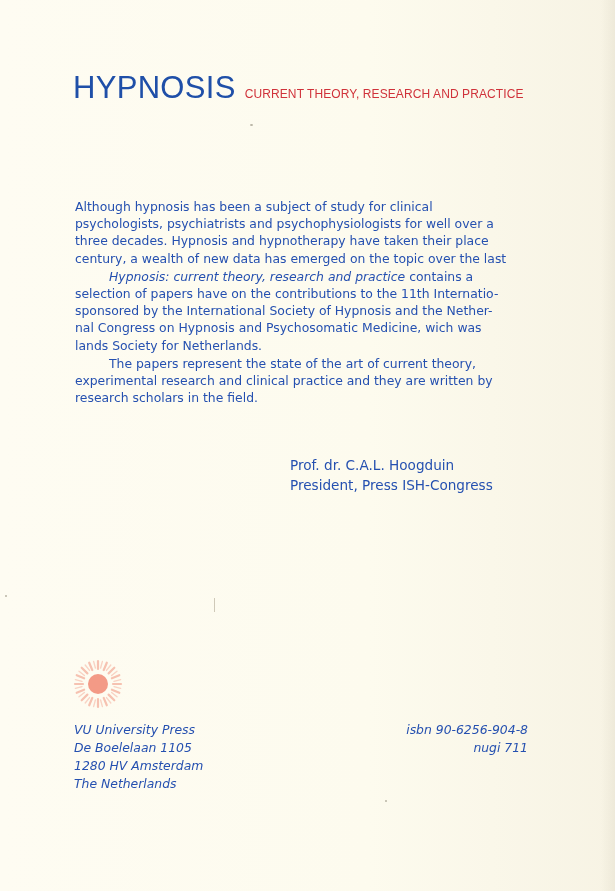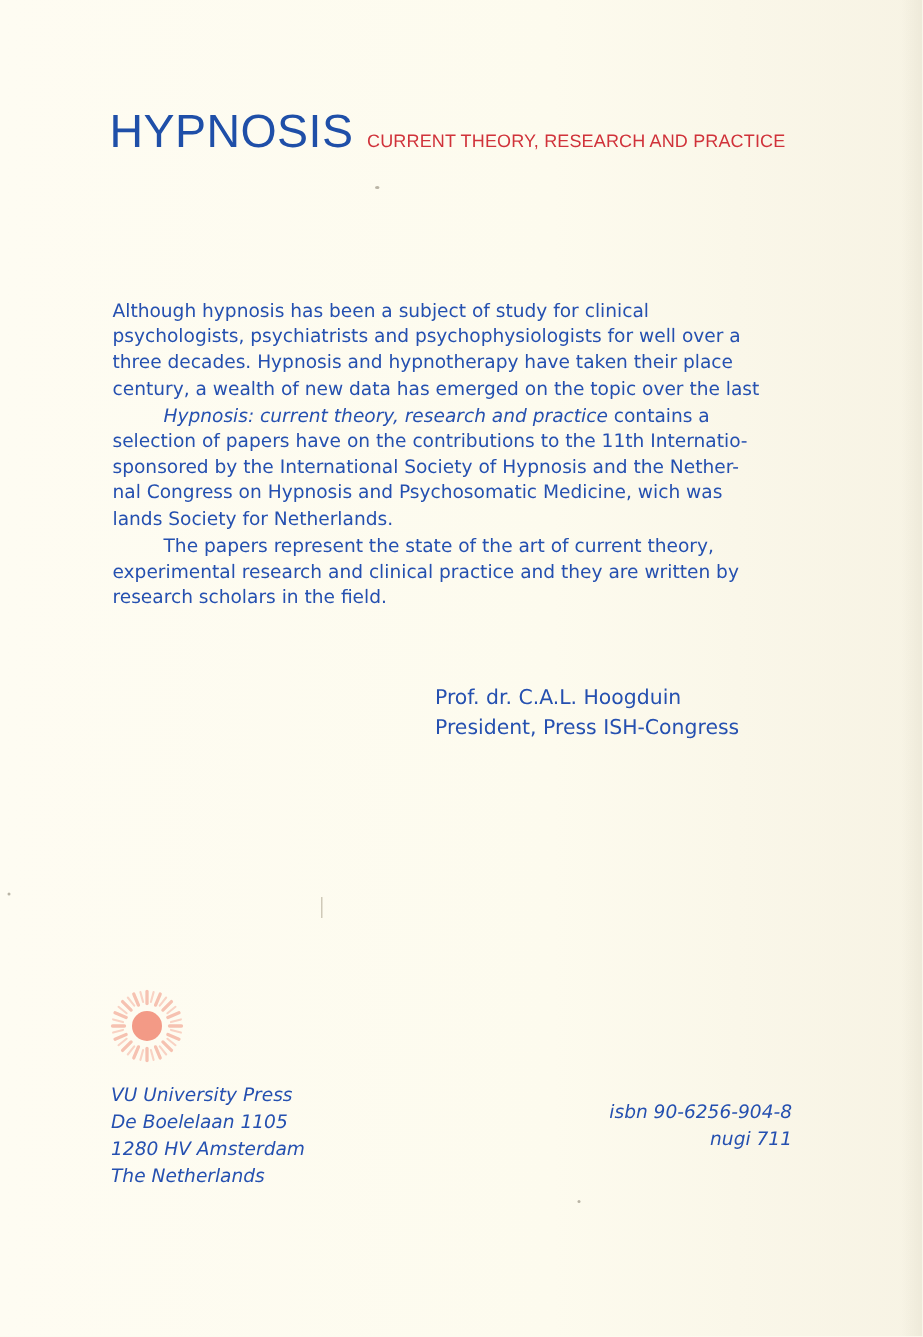--- a/index.html
+++ b/index.html
@@ -105,21 +105,20 @@
     }
     .codes {
       position: absolute;
       right: 87px;
       top: 721px;
       text-align: right;
       color: #2550b0;
       font-family: "DejaVu Sans", sans-serif;
       font-size: 12.4px;
       line-height: 18px;
-      margin-top: 11px;
     }
     .speck {
       position: absolute;
       background: #b9b4a5;
       border-radius: 50%;
     }
   </style>
 </head>
 <body>
 

